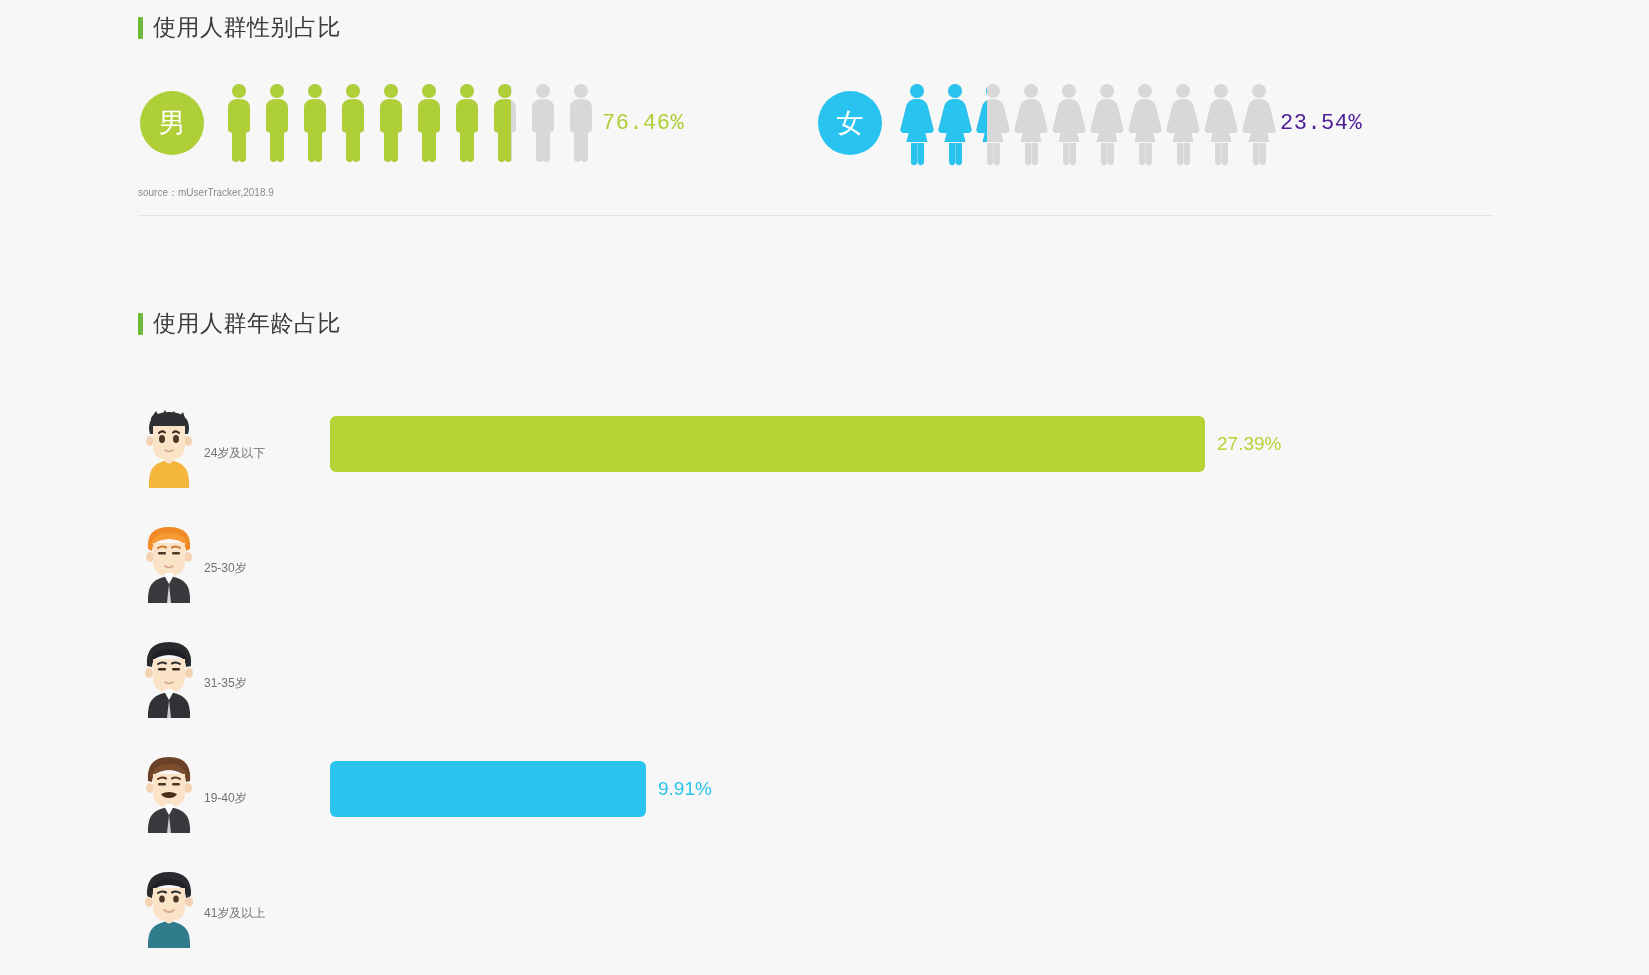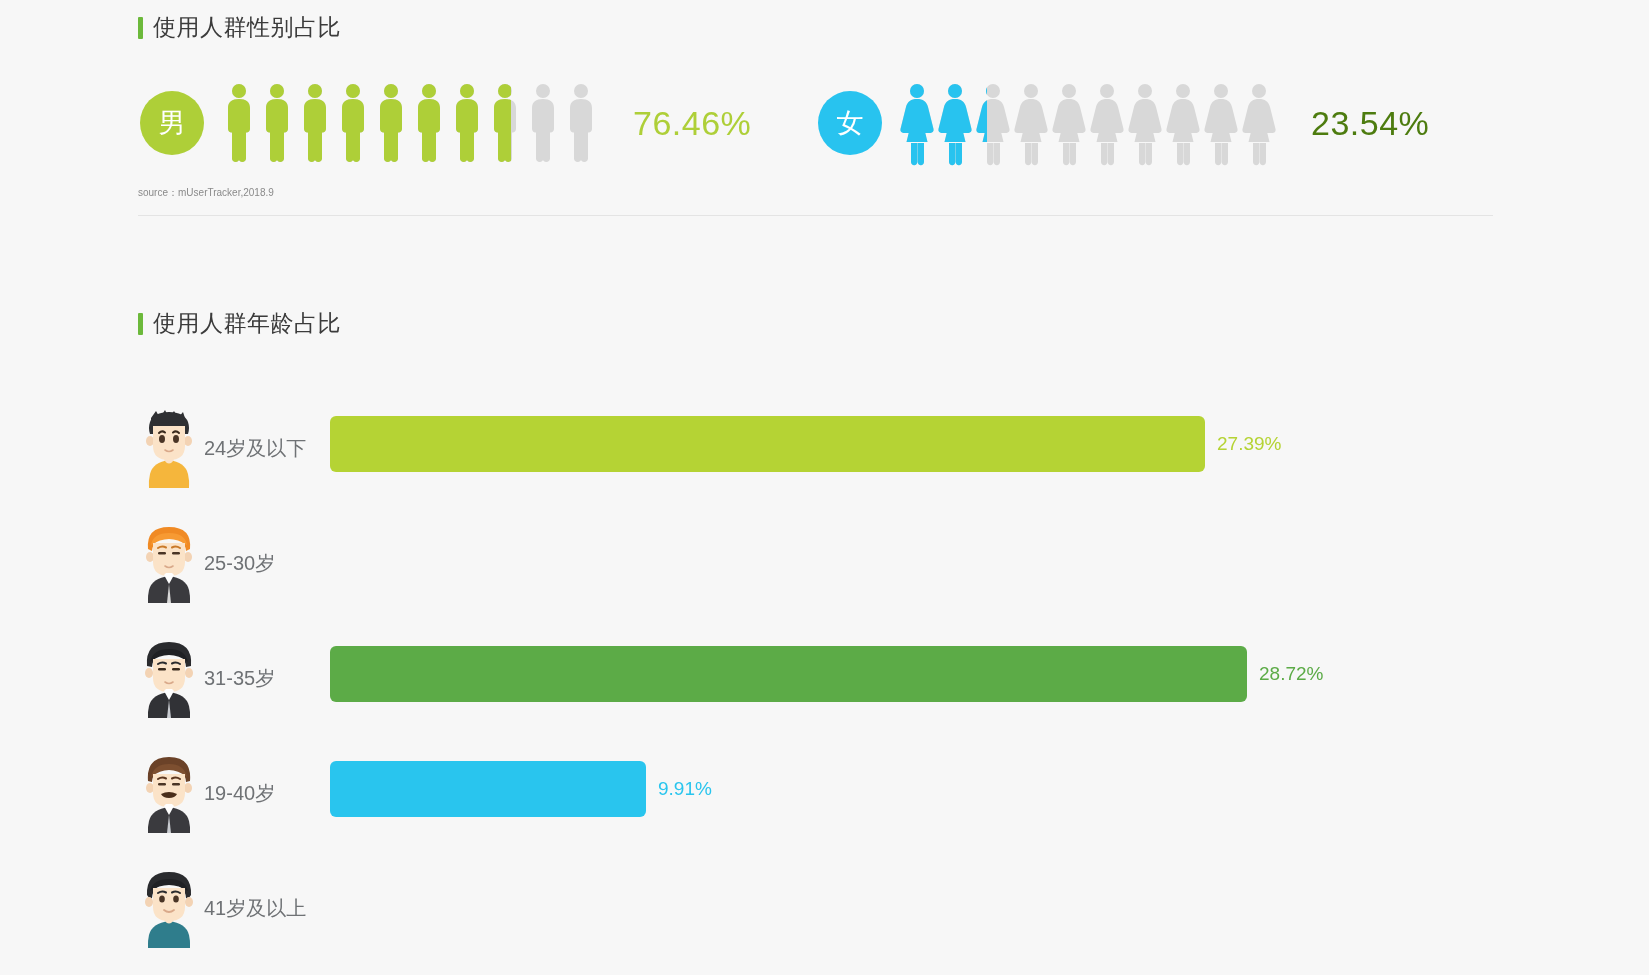--- a/index.html
+++ b/index.html
@@ -36,42 +36,42 @@
   .people { display: flex; align-items: flex-end; margin-left: 16px; }
   .person { position: relative; width: 38px; height: 86px; flex: none; }
   .person svg { display: block; width: 38px; height: 86px; }
   .person .fillwrap {
     position: absolute; left: 0; top: 0; height: 100%;
     overflow: hidden;
   }
   .person .fillwrap svg { width: 38px; height: 86px; }
 
   .pct {
-    font-size: 34px; margin-left: 33px; letter-spacing: .5px; white-space: nowrap;
+    font-size: 22px; margin-left: 2px; letter-spacing: .5px; white-space: nowrap; font-family: Liberation Mono, monospace;
   }
   .pct-male { color: #aecf38; }
-  .pct-female { color: #4d7c0f; }
+  .pct-female { color: #4c1d95; }
 
   .source {
     position: absolute; font-size: 10px; color: #8a8a8a; white-space: nowrap;
   }
   .divider {
     position: absolute; height: 1px; background: #e4e4e4;
   }
 
   
   .age-rows { position: absolute; left: 138px; top: 375px; width: 1460px; }
   .age-row {
     position: relative; height: 115px;
   }
   .avatar { position: absolute; left: 0; bottom: 2px; width: 62px; height: 80px; }
   .avatar svg { display: block; width: 62px; height: 80px; }
   .age-label {
     position: absolute; left: 66px; bottom: 28px;
-    font-size: 20px; color: #6f7275; white-space: nowrap;
+    font-size: 12px; color: #6f7275; white-space: nowrap;
   }
   .bar-track { position: absolute; left: 192px; bottom: 18px; height: 56px; display: flex; align-items: center; }
   .bar { height: 56px; border-radius: 6px; }
   .bar-value { font-size: 19px; margin-left: 12px; white-space: nowrap; }
 </style>
 </head>
 <body>
 
 <div class="page">
 
@@ -318,24 +318,20 @@
             <rect x="34" y="30" width="8" height="2.6" rx="1.3" fill="#3a2a1d"></rect>
             <path d="M20 26 q4 -2.5 8 -0.5" stroke="#2a2b2e" stroke-width="2" fill="none" stroke-linecap="round"></path>
             <path d="M34 25.5 q4 -2 8 0.5" stroke="#2a2b2e" stroke-width="2" fill="none" stroke-linecap="round"></path>
             <path d="M27 44 q4 3 8 0" stroke="#d9a98a" stroke-width="1.6" fill="none" stroke-linecap="round"></path>
             <path d="M31 54 q-17 2 -20 14 q-1.5 6 -1 12 h42 q0.5 -6 -1 -12 q-3 -12 -20 -14 Z" fill="#313236"></path>
             <path d="M26 53 l5 9 l5 -9 l-2 -2 h-6 Z" fill="#ffffff"></path>
             <path d="M31 62 l-2 18 h4 Z" fill="#c9ccd1"></path>
           </svg>
         </div>
         <div class="age-label">31-35岁</div>
-        <div class="bar-track">
-          <div class="bar" style="width: 917px; background: rgb(92, 171, 71);"></div>
-          <div class="bar-value" style="color: rgb(92, 171, 71);">28.72%</div>
-        </div>
       </div>
       <div class="age-row">
         <div class="avatar">
           <svg viewBox="0 0 62 80" xmlns="http://www.w3.org/2000/svg">
             <path d="M10 28 q-2 -24 21 -24 q23 0 21 24 l-4 1 q-1 -14 -17 -14 q-16 0 -17 14 Z" fill="#6b4228"></path>
             <path d="M13 24 q3 -13 18 -13 q15 0 18 13 q-9 -7 -18 -7 q-9 0 -18 7 Z" fill="#7d4f30"></path>
             <ellipse cx="12" cy="35" rx="4" ry="5" fill="#f3d3b4"></ellipse>
             <ellipse cx="50" cy="35" rx="4" ry="5" fill="#f3d3b4"></ellipse>
             <path d="M15 21 h32 v19 q0 14 -16 14 q-16 0 -16 -14 Z" fill="#fbe3c8"></path>
             <rect x="20" y="30" width="8" height="2.4" rx="1.2" fill="#4a3526"></rect>

